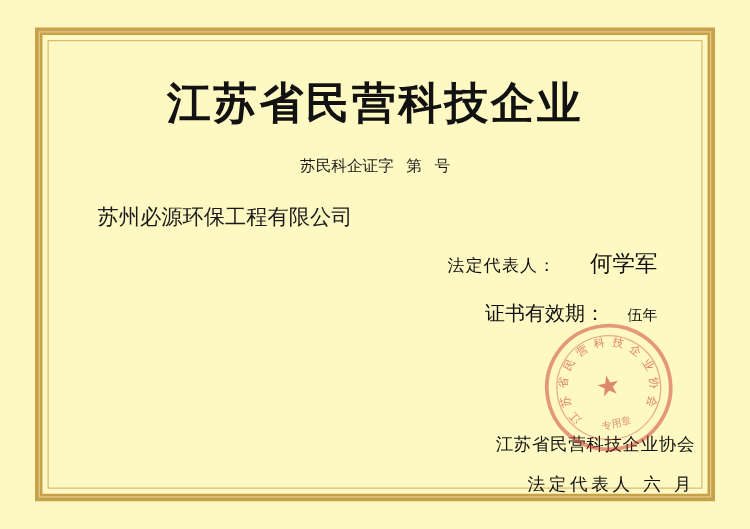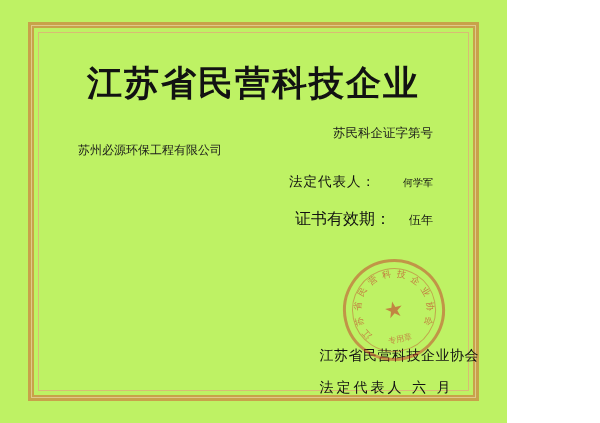--- a/index.html
+++ b/index.html
@@ -8,23 +8,23 @@
   }
   body {
     width: 600px;
     height: 423px;
     background: #ffffff;
     font-family: "DejaVu Sans", "Liberation Sans", sans-serif;
     overflow: hidden;
   }
   .certificate {
     position: relative;
-    width: 507px;
+    width: 600px;
     height: 423px;
-    background: #bef264;
+    background: #fef9c3;
     box-sizing: border-box;
   }
   
   .frame-outer {
     position: absolute;
     left: 28px;
     top: 22px;
     right: 28px;
     bottom: 22px;
     border: 6px solid #c8a24a;
@@ -60,33 +60,35 @@
     font-size: 35px;
     font-weight: bold;
     letter-spacing: 2px;
     color: #121212;
     margin-top: 12px;
     line-height: 1.1;
     white-space: nowrap;
   }
   .cert-number-row {
     display: flex;
-    justify-content: flex-end;
+    justify-content: center;
     align-items: baseline;
+    gap: 10px;
     margin-top: 22px;
     font-size: 12.5px;
     color: #1a1a1a;
     font-family: "DejaVu Serif", "Liberation Serif", serif;
   }
   .cert-number-row .num {
     letter-spacing: 0.5px;
     padding: 0 6px;
   }
   .company-line {
-    font-size: 12px;
+    margin-top: 20px;
+    font-size: 17px;
     color: #1a1a1a;
     font-family: Liberation Serif, serif;
     padding-left: 4px;
   }
   .body-text {
     margin-top: 13px;
     font-size: 13.5px;
     line-height: 1.95;
     color: #1a1a1a;
     font-family: "DejaVu Serif", "Liberation Serif", serif;
@@ -105,37 +107,37 @@
     justify-content: flex-end;
   }
   .field-label {
     font-size: 13.5px;
     letter-spacing: 1px;
     color: #111;
     width: 108px;
     flex: none;
   }
   .field-value {
-    font-size: 10px;
+    font-size: 18px;
     color: #111;
     padding-left: 6px;
   }
   .field-row.small .field-label {
     font-size: 16px;
     letter-spacing: 0;
     width: 108px;
   }
   .field-row.small .field-value {
     font-size: 12px;
   }
   .footer {
     position: absolute;
-    right: 28px;
+    right: 44px;
     bottom: 26px;
-    text-align: left;
+    text-align: right;
     font-family: "DejaVu Serif", "Liberation Serif", serif;
   }
   .issuer {
     font-size: 14px;
     color: #111;
     letter-spacing: 0.5px;
     white-space: nowrap;
   }
   .issue-date {
     margin-top: 14px;

